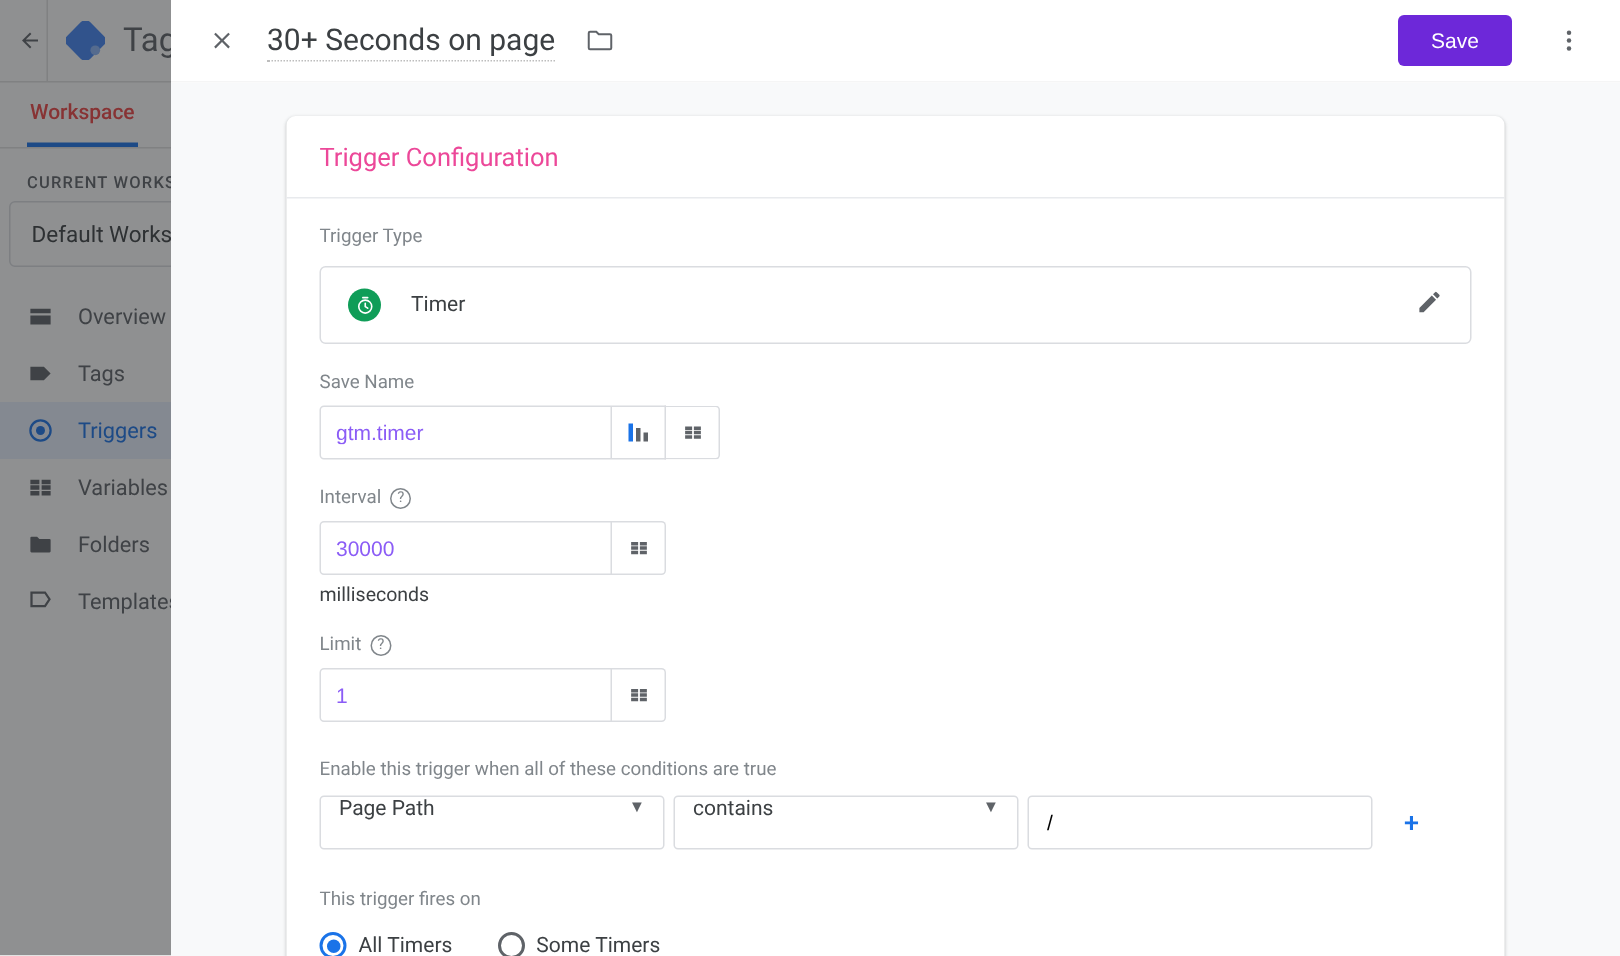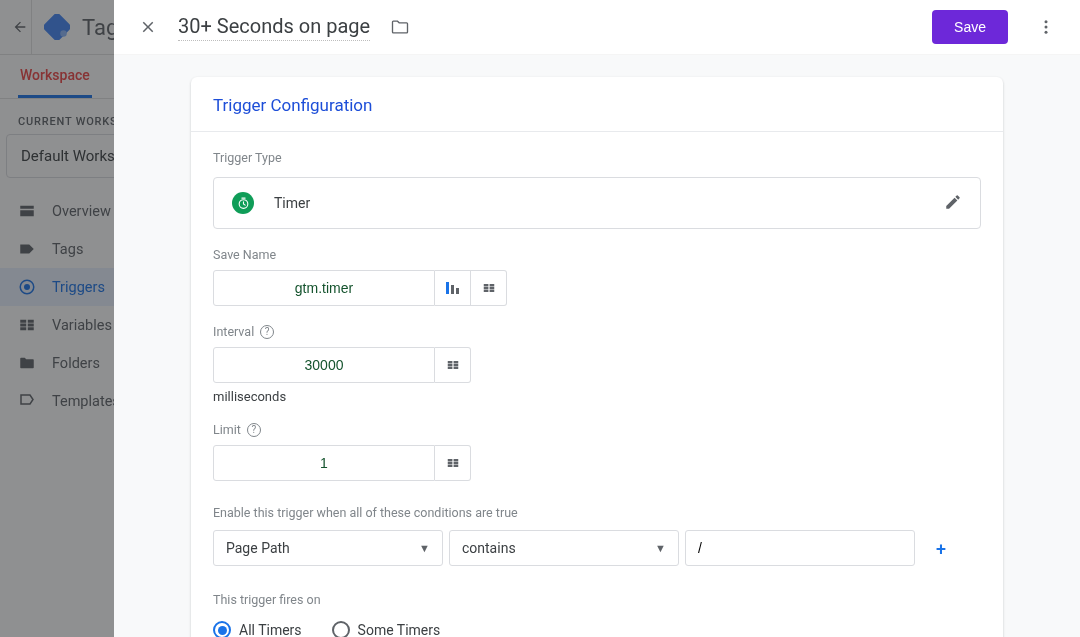--- a/index.html
+++ b/index.html
@@ -96,21 +96,21 @@
     .panel-body {
       flex:1; overflow:auto; background:#f8f9fa;
       padding:22px 0 30px;
     }
     .card {
       width:812px; margin:0 auto; background:#fff;
       border-radius:6px; box-shadow:0 1px 2px rgba(60,64,67,0.18), 0 1px 3px rgba(60,64,67,0.1);
       padding-bottom:26px;
     }
     .card-title {
-      font-size:17px; color:#1d4ed8; padding:18px 22px 16px;
+      font-size:17px; color:#ec4899; padding:18px 22px 16px;
     }
     .card-divider { height:1px; background:#e8eaed; }
     .section { padding:0 22px; }
     .field-label {
       font-size:12.5px; color:#80868b; margin-top:18px; display:flex; align-items:center; gap:6px;
     }
     .help-icon {
       width:14px;height:14px;border:1.3px solid #80868b;border-radius:50%;
       display:inline-flex;align-items:center;justify-content:center;
       font-size:10px;color:#80868b;
@@ -124,35 +124,34 @@
     .timer-badge {
       width:22px;height:22px;background:#0f9d58;border-radius:50%;
       display:flex;align-items:center;justify-content:center;
     }
     .timer-badge svg{width:13px;height:13px;fill:#fff;}
     .type-name { font-size:14px; color:#3c4043; }
     .pencil { color:#5f6368; cursor:pointer; }
     .input-row { display:flex; margin-top:8px; }
     .text-input {
       height:36px; border:1px solid #dadce0; border-radius:3px 0 0 3px;
-      padding:0 10px; font-size:14px; color:#14532d;
-      width:222px;
-      text-align:center;
+      padding:0 10px; font-size:14px; color:#8b5cf6;
+      width:195px;
     }
     .input-icon-cell {
       width:36px;height:36px;border:1px solid #dadce0;border-left:none;
       display:flex;align-items:center;justify-content:center;color:#5f6368;
       cursor:pointer;
     }
     .input-icon-cell:last-child{ border-radius:0 3px 3px 0; }
     .suffix { color:#3c4043; font-size:13px; margin-top:6px; }
     .condition-row { display:flex; gap:6px; margin-top:10px; align-items:center; }
     .select-box {
       height:36px;border:1px solid #dadce0;border-radius:3px;
-      display:flex;align-items:center;justify-content:space-between;
+      display:flex;justify-content:space-between;
       padding:0 12px;font-size:14px;color:#3c4043;cursor:pointer;
       background:#fff;
     }
     .select-box .arrow { color:#5f6368; font-size:11px; }
     .cond-value {
       height:36px;border:1px solid #dadce0;border-radius:3px;
       padding:0 12px;font-size:14px;width:230px;
     }
     .add-cond {
       width:24px;height:24px;display:flex;align-items:center;justify-content:center;

